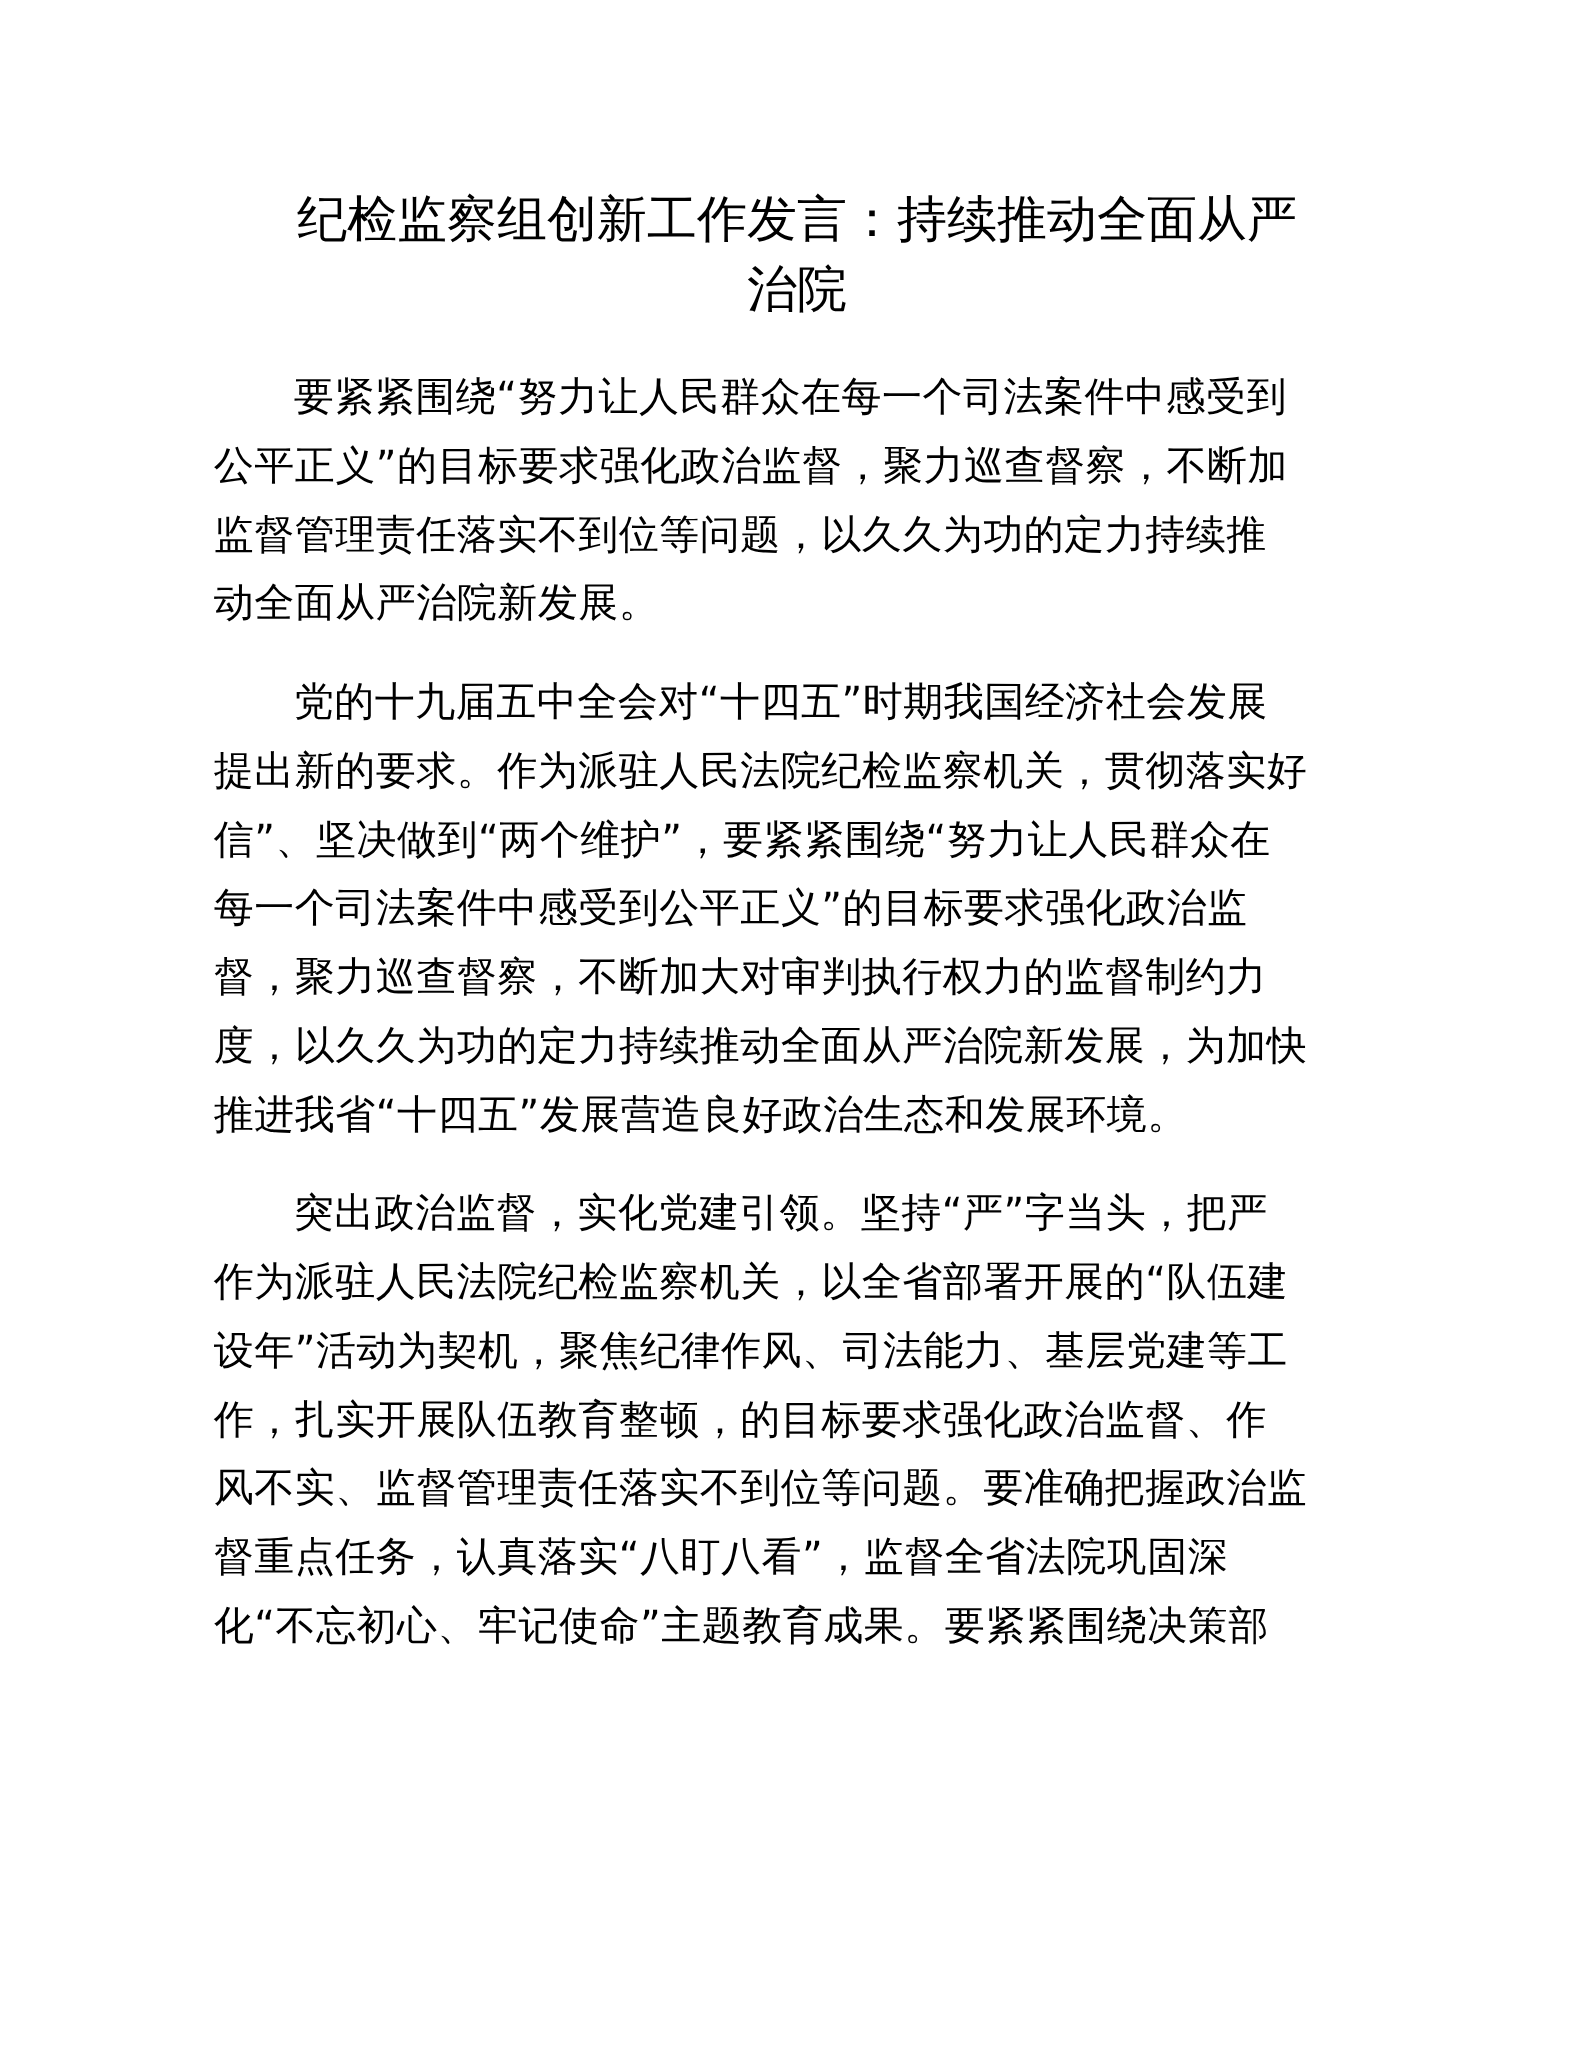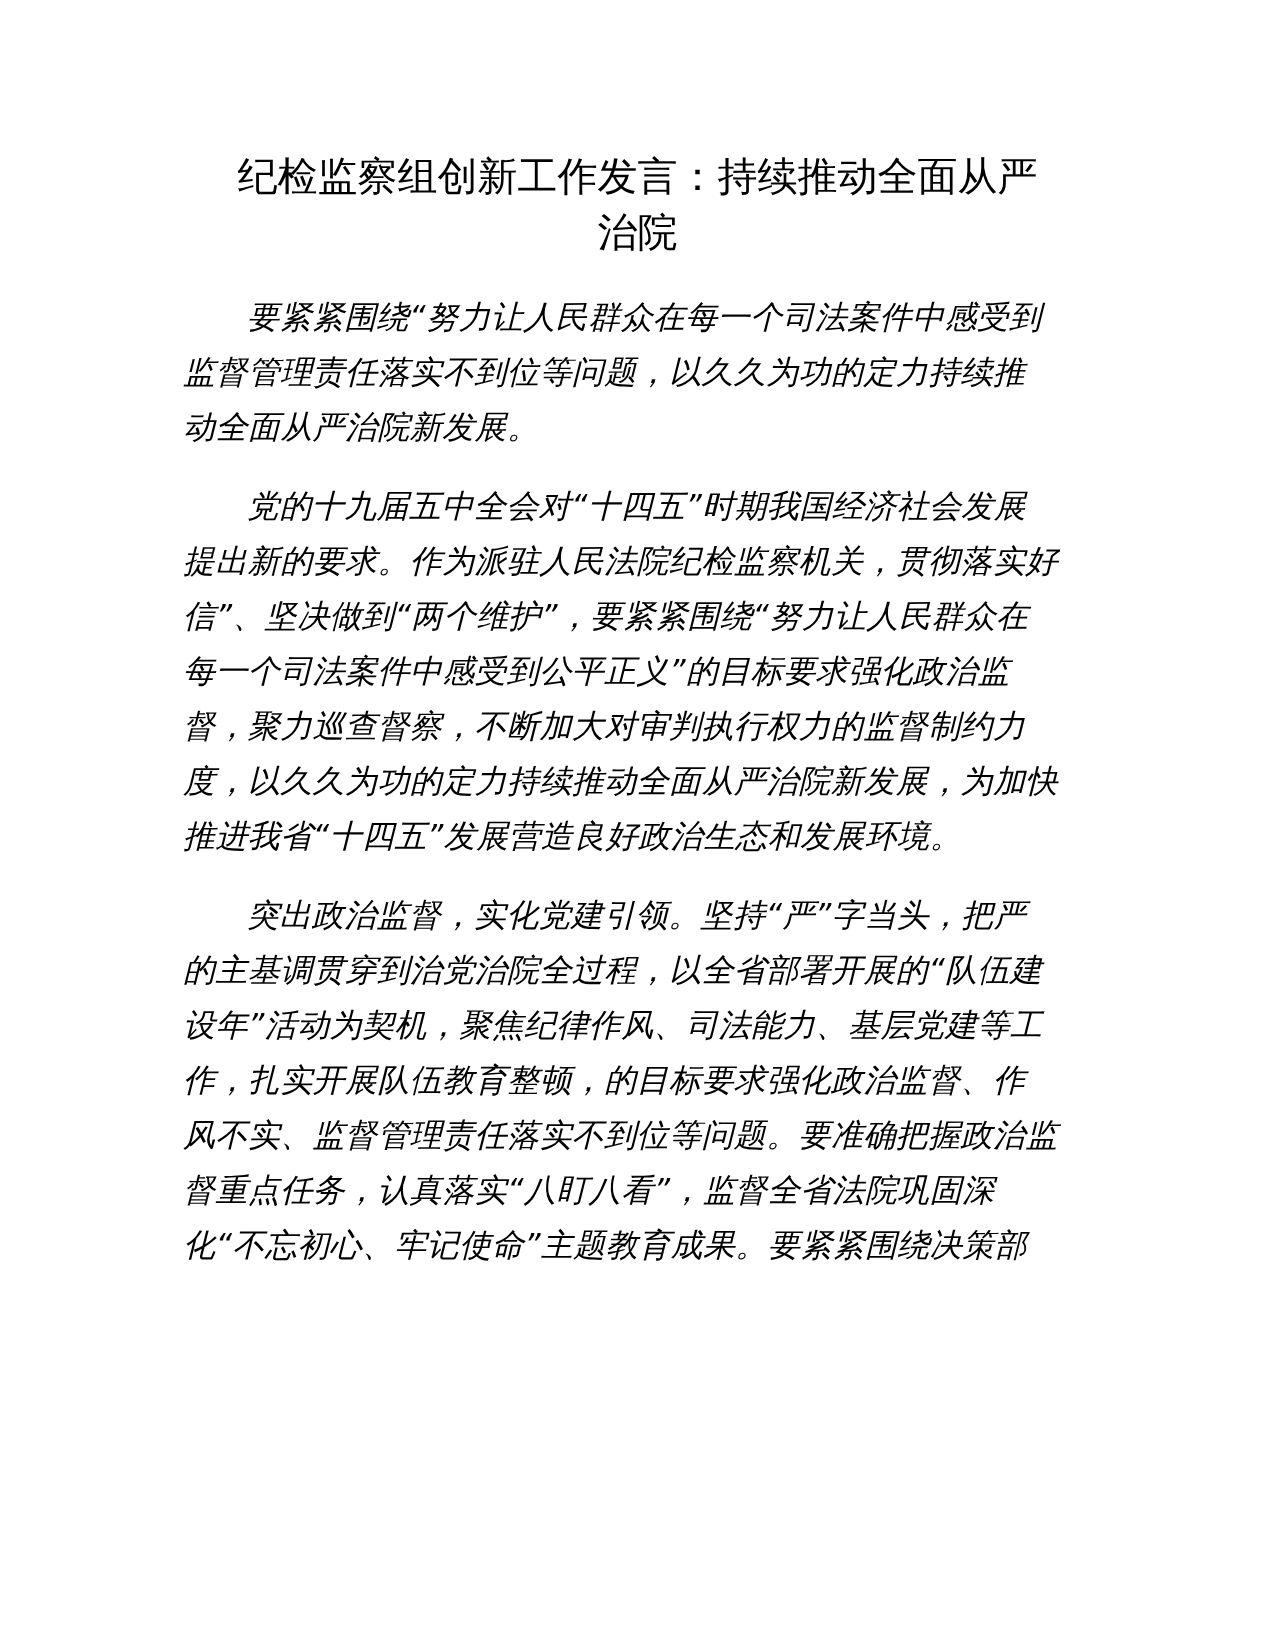--- a/index.html
+++ b/index.html
@@ -33,24 +33,23 @@
       font-weight: normal;
       margin: 0;
     }
     .title-line {
       display: block;
       white-space: nowrap;
       text-align: center;
     }
     .body-text {
       position: absolute;
-      left: 183px;
+      left: 171px;
       width: 900px;
       top: 290px;
-      font-style: italic;
     }
     .para {
       margin: 0 0 24px 0;
     }
     .line {
       display: block;
       white-space: nowrap;
       font-size: 32px;
       line-height: 55px;
       height: 55px;
@@ -67,37 +66,38 @@
 
   <h1 class="title">
     <span class="title-line">纪检监察组创新工作发言：持续推动全面从严</span>
     <span class="title-line">治院</span>
   </h1>
 
   <div class="body-text">
 
     <p class="para">
       <span class="line first">要紧紧围绕“努力让人民群众在每一个司法案件中感受到</span>
+      <span class="line">公平正义”的目标要求强化政治监督，聚力巡查督察，不断加</span>
       <span class="line">监督管理责任落实不到位等问题，以久久为功的定力持续推</span>
       <span class="line">动全面从严治院新发展。</span>
     </p>
 
     <p class="para">
       <span class="line first">党的十九届五中全会对“十四五”时期我国经济社会发展</span>
       <span class="line">提出新的要求。作为派驻人民法院纪检监察机关，贯彻落实好</span>
       <span class="line">信”、坚决做到“两个维护”，要紧紧围绕“努力让人民群众在</span>
       <span class="line">每一个司法案件中感受到公平正义”的目标要求强化政治监</span>
       <span class="line">督，聚力巡查督察，不断加大对审判执行权力的监督制约力</span>
       <span class="line">度，以久久为功的定力持续推动全面从严治院新发展，为加快</span>
       <span class="line">推进我省“十四五”发展营造良好政治生态和发展环境。</span>
     </p>
 
     <p class="para">
       <span class="line first">突出政治监督，实化党建引领。坚持“严”字当头，把严</span>
-      <span class="line">的主基调贯穿到治党治院全过程，以全省部署开展的“队伍建</span>
+      <span class="line">作为派驻人民法院纪检监察机关，以全省部署开展的“队伍建</span>
       <span class="line">设年”活动为契机，聚焦纪律作风、司法能力、基层党建等工</span>
       <span class="line">作，扎实开展队伍教育整顿，的目标要求强化政治监督、作</span>
       <span class="line">风不实、监督管理责任落实不到位等问题。要准确把握政治监</span>
       <span class="line">督重点任务，认真落实“八盯八看”，监督全省法院巩固深</span>
       <span class="line">化“不忘初心、牢记使命”主题教育成果。要紧紧围绕决策部</span>
     </p>
 
   </div>
 </div>
 

